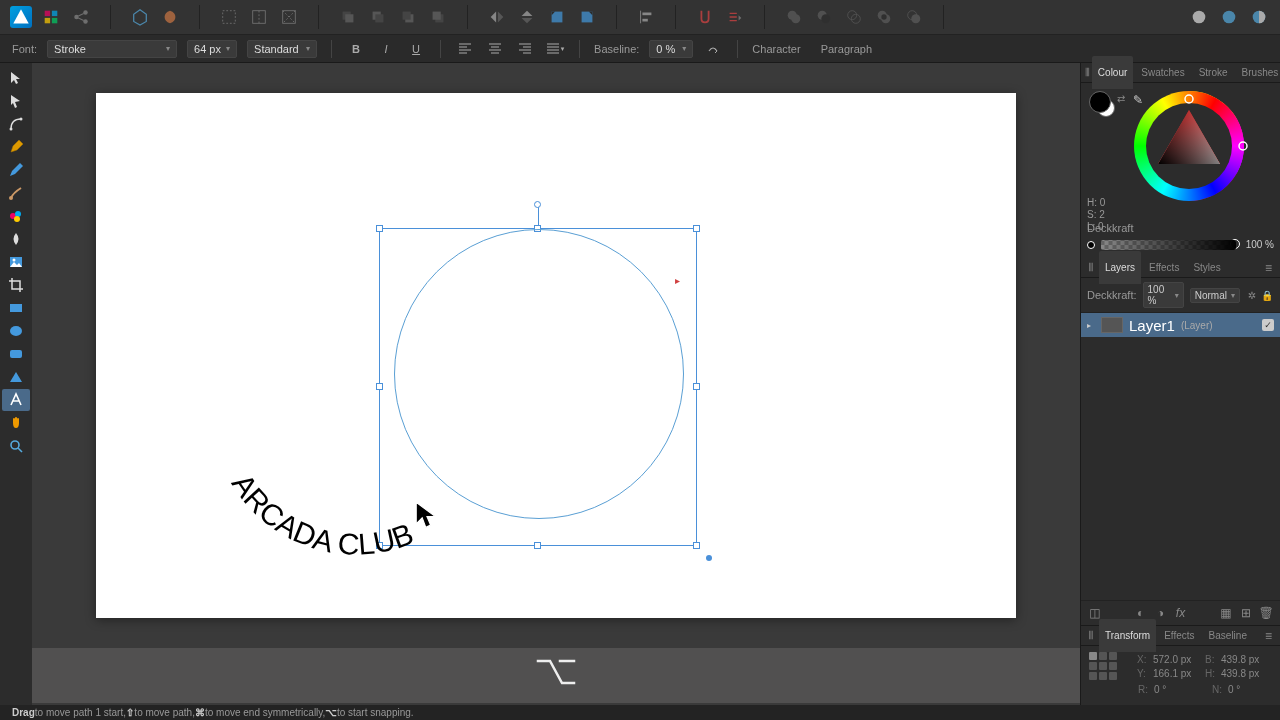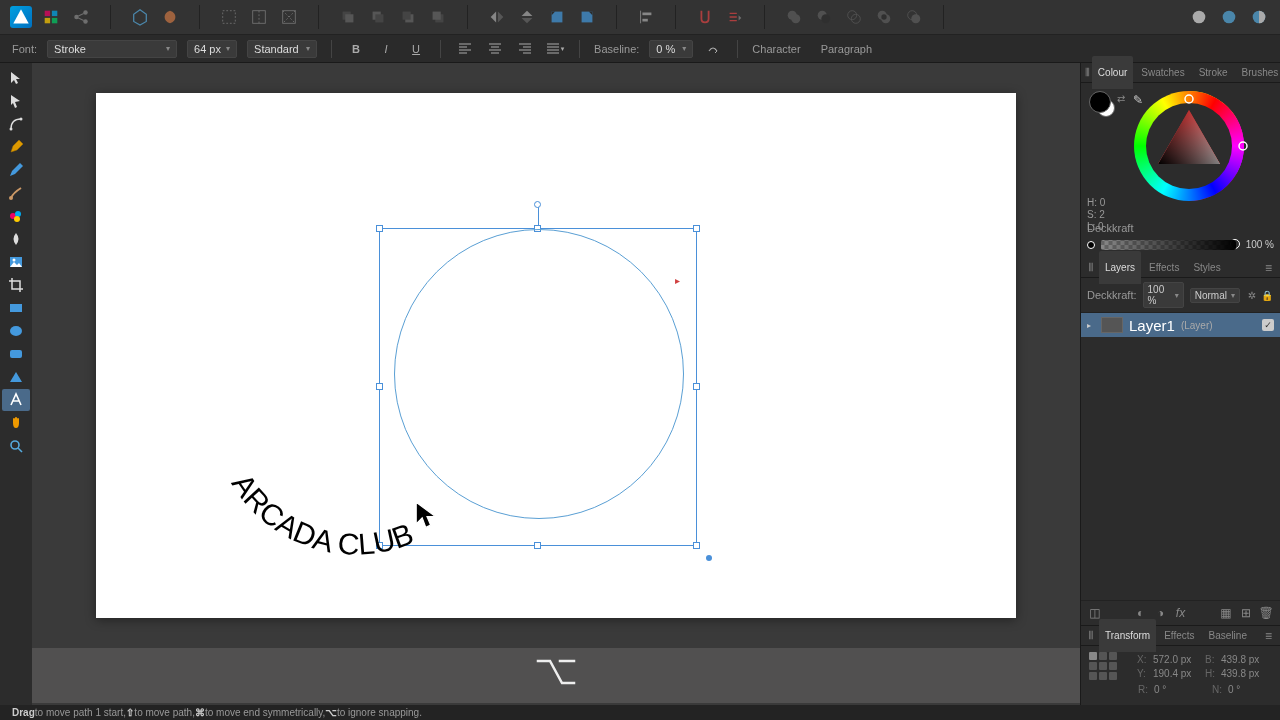--- a/index.html
+++ b/index.html
@@ -649,21 +649,21 @@
                   <span class="tf-v">572.0 px</span>
                 </div>
               <div class="tf-pair">
                   <span class="tf-l">B:</span>
                   <span class="tf-v">439.8 px</span>
                 </div>
             </div>
             <div style="display:flex;gap:8px">
               <div class="tf-pair">
                   <span class="tf-l">Y:</span>
-                  <span class="tf-v">190.4 px</span>
+                  <span class="tf-v">166.1 px</span>
                 </div>
               <div class="tf-pair">
                   <span class="tf-l">H:</span>
                   <span class="tf-v">439.8 px</span>
                 </div>
             </div>
           </div>
         </div>
         <div class="tf-row" style="justify-content:flex-end;gap:14px;margin-top:2px">
           <div class="tf-pair">
@@ -681,14 +681,14 @@
 </div>
 
 <div class="status-bar">
   <b>Drag</b>
     <span> to move path 1 start, </span>
     <b>⇧</b>
     <span> to move path, </span>
     <b>⌘</b>
     <span> to move end symmetrically, </span>
     <b>⌥</b>
-    <span> to ignore snapping.</span>
+    <span> to start snapping.</span>
 </div>
 
 </body></html>

